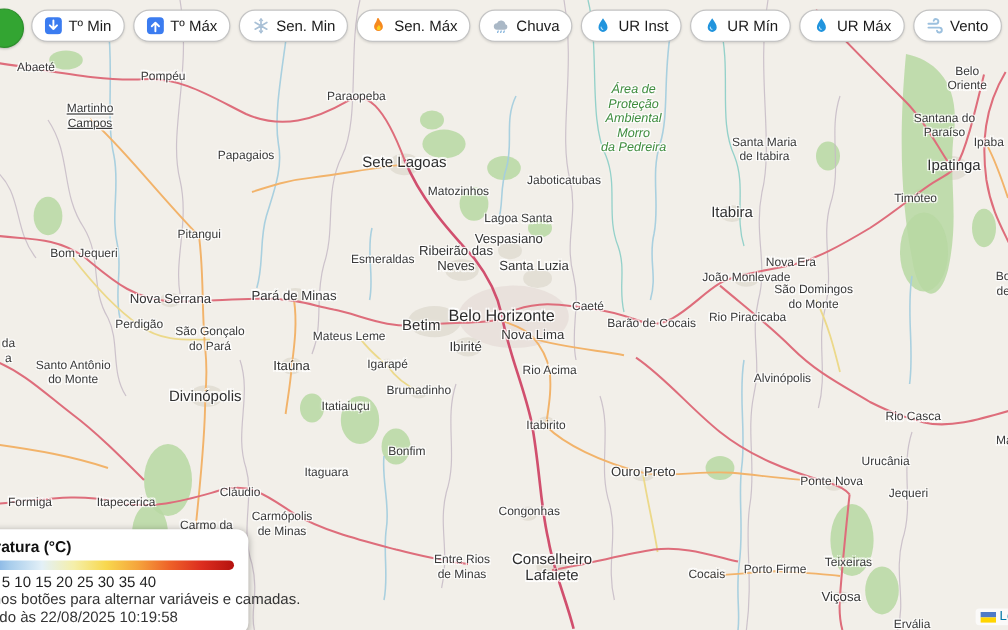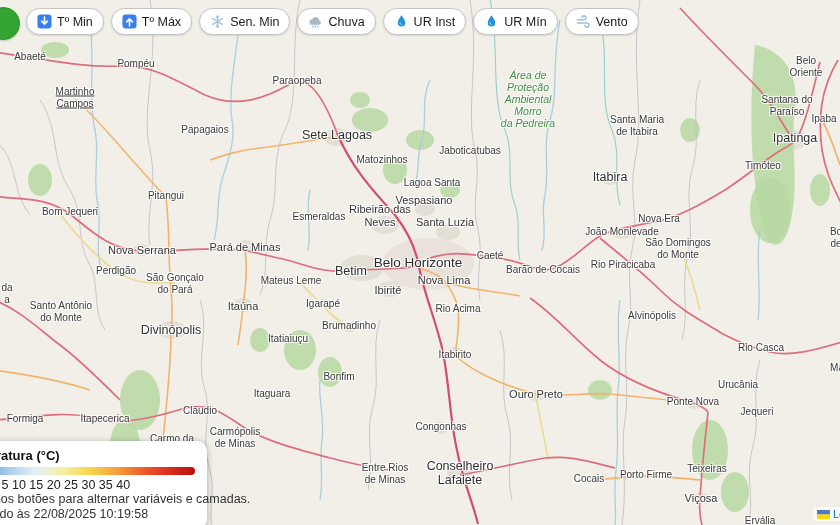--- a/index.html
+++ b/index.html
@@ -288,20 +288,29 @@
               <path d="M8 2v12M2.8 5l10.4 6M13.2 5 2.8 11"></path>
               <path d="M8 2 6.6 3.4M8 2l1.4 1.4M8 14l-1.4-1.4M8 14l1.4-1.4" stroke-width="1.1"></path>
             </g>
           </svg>
         </span>
         <span class="pill-label">Sen. Min</span>
       </button>
       <button class="pill">
         <span class="pill-icon">
           <svg viewBox="0 0 16 16">
+            <path d="M8.2 1.2c.5 2.6 3.6 4 3.6 7.6a3.9 3.9 0 0 1-7.8 0c0-1.7.8-2.8 1.5-4 .6-1 1-1.9 1.2-3.6z" fill="#f6891f"></path>
+            <path d="M8.3 7.2c.7 1.1 1.6 1.7 1.6 3a1.8 1.8 0 0 1-3.6 0c0-1.2 1.3-1.9 2-3z" fill="#fcd01c"></path>
+          </svg>
+        </span>
+        <span class="pill-label">Sen. Máx</span>
+      </button>
+      <button class="pill">
+        <span class="pill-icon">
+          <svg viewBox="0 0 16 16">
             <path d="M4.6 11.5a2.9 2.9 0 0 1-.2-5.8 3.9 3.9 0 0 1 7.5.9 2.5 2.5 0 0 1-.6 4.9z" fill="#aab8c6"></path>
             <path d="M5.5 12.6l-.5 1.3M8.2 12.6l-.5 1.3M10.9 12.6l-.5 1.3" stroke="#7fb0da" stroke-width="1.1" stroke-linecap="round"></path>
           </svg>
         </span>
         <span class="pill-label">Chuva</span>
       </button>
       <button class="pill">
         <span class="pill-icon">
           <svg viewBox="0 0 16 16">
             <path d="M8 1.3C10.4 4.8 12 6.9 12 9.4a4 4 0 0 1-8 0C4 6.9 5.6 4.8 8 1.3z" fill="#2194dd"></path>
@@ -311,20 +320,29 @@
         <span class="pill-label">UR Inst</span>
       </button>
       <button class="pill">
         <span class="pill-icon">
           <svg viewBox="0 0 16 16">
             <path d="M8 1.3C10.4 4.8 12 6.9 12 9.4a4 4 0 0 1-8 0C4 6.9 5.6 4.8 8 1.3z" fill="#2194dd"></path>
             <path d="M6.3 9.2c0 1 .6 1.8 1.5 2" stroke="#bfe4fa" stroke-width="1" fill="none" stroke-linecap="round"></path>
           </svg>
         </span>
         <span class="pill-label">UR Mín</span>
+      </button>
+      <button class="pill">
+        <span class="pill-icon">
+          <svg viewBox="0 0 16 16">
+            <path d="M8 1.3C10.4 4.8 12 6.9 12 9.4a4 4 0 0 1-8 0C4 6.9 5.6 4.8 8 1.3z" fill="#2194dd"></path>
+            <path d="M6.3 9.2c0 1 .6 1.8 1.5 2" stroke="#bfe4fa" stroke-width="1" fill="none" stroke-linecap="round"></path>
+          </svg>
+        </span>
+        <span class="pill-label">UR Máx</span>
       </button>
       <button class="pill">
         <span class="pill-icon">
           <svg viewBox="0 0 16 16">
             <g fill="none" stroke="#9cc0de" stroke-width="1.7" stroke-linecap="round">
               <path d="M1.8 6.2h6.8a2.1 2.1 0 1 0-2.1-2.7"></path>
               <path d="M1.8 9.6h9.8a2.2 2.2 0 1 1-2.2 2.8"></path>
             </g>
           </svg>
         </span>

